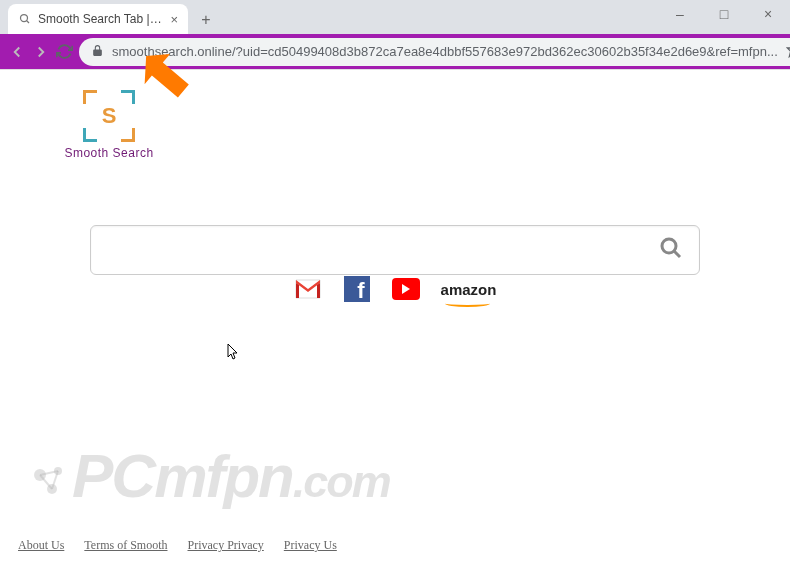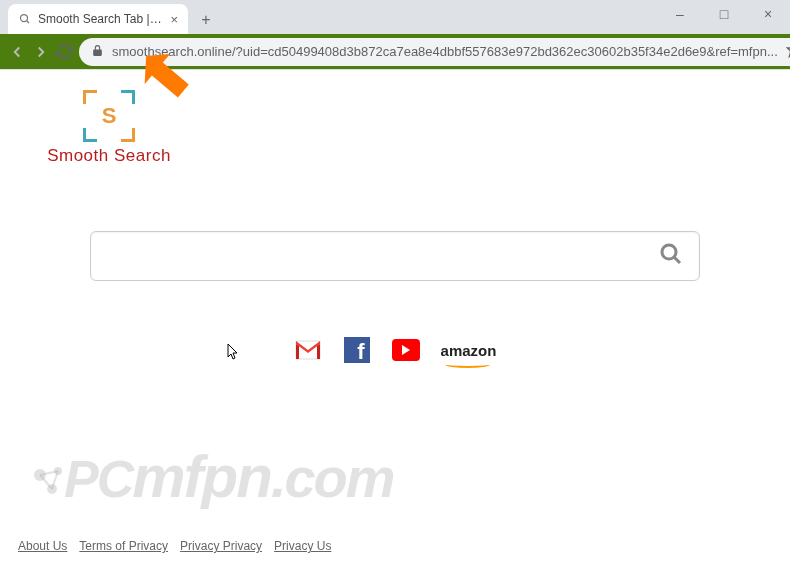--- a/index.html
+++ b/index.html
@@ -75,21 +75,21 @@
       align-items: center;
       justify-content: center;
       color: #666;
       font-size: 16px;
       margin-left: 4px;
     }
     
     
     .toolbar {
       height: 36px;
-      background: #4d7c0f;
+      background: #a21caf;
       display: flex;
       align-items: center;
       padding: 0 8px;
       gap: 6px;
       border-bottom: 1px solid #e0e0e0;
     }
     .nav-btn {
       width: 28px;
       height: 28px;
       display: flex;
@@ -151,22 +151,22 @@
     .logo-s {
       position: absolute;
       top: 50%;
       left: 50%;
       transform: translate(-50%, -50%);
       font-size: 22px;
       font-weight: bold;
       color: #e89a3c;
     }
     .logo-text {
-      font-size: 17px;
-      color: #b91c1c;
+      font-size: 12px;
+      color: #701a75;
       font-weight: normal;
       letter-spacing: 0.5px;
     }
     
     
     .search-container {
       margin: 65px auto 0;
       width: 610px;
     }
     .search-box {
@@ -189,21 +189,20 @@
     }
     .search-btn {
       color: #888;
     }
     
     
     .quick-links {
       display: flex;
       justify-content: center;
       gap: 21px;
-      margin-top: 55px;
       align-items: center;
     }
     .qlink {
       width: 28px;
       height: 28px;
       display: flex;
       align-items: center;
       justify-content: center;
     }
     .gmail-icon {
@@ -287,31 +286,33 @@
       left: 30px;
       font-size: 60px;
       font-weight: bold;
       color: rgba(150,150,150,0.28);
       font-style: italic;
       letter-spacing: -2px;
       pointer-events: none;
       font-family: 'Arial Black', Arial;
     }
     .watermark .wbig {
-      font-size: 52px;
+      font-size: 62px;
+      margin-left: 8px;
     }
     
     
     .footer {
       position: absolute;
       bottom: 8px;
       left: 18px;
       font-size: 12px;
       display: flex;
-      gap: 12px;
+      gap: 20px;
+      font-family: Liberation Serif, serif;
     }
     .footer a {
       color: #666;
       text-decoration: underline;
     }
   </style>
 </head>
 <body>
 
 <div class="tab-bar">
@@ -409,26 +410,26 @@
   </div>
 
   <div class="watermark">
     <svg width="40" height="40" viewBox="0 0 40 40" style="display:inline-block;vertical-align:middle;margin-right:-6px;opacity:0.7">
       <circle cx="10" cy="14" r="6" fill="rgba(150,150,150,0.4)"></circle>
       <circle cx="28" cy="10" r="4" fill="rgba(150,150,150,0.4)"></circle>
       <circle cx="22" cy="28" r="5" fill="rgba(150,150,150,0.4)"></circle>
       <line x1="10" y1="14" x2="28" y2="10" stroke="rgba(150,150,150,0.4)" stroke-width="2"></line>
       <line x1="10" y1="14" x2="22" y2="28" stroke="rgba(150,150,150,0.4)" stroke-width="2"></line>
       <line x1="28" y1="10" x2="22" y2="28" stroke="rgba(150,150,150,0.4)" stroke-width="2"></line>
-    </svg><span class="wbig">PC</span><span>mfpn</span><span style="font-size:56px">.com</span>
+    </svg><span class="wbig">PC</span><span>mfpn</span><span style="font-size:45px">.com</span>
   </div>
 
   <div class="footer">
     <a href="#">About Us</a>
-    <a href="#">Terms of Privacy</a>
+    <a href="#">Terms of Smooth</a>
     <a href="#">Privacy Privacy</a>
     <a href="#">Privacy Us</a>
   </div>
 
 </div>
 
 <div class="arrow-annotation">
   <svg width="60" height="60" viewBox="0 0 60 60">
     <path fill="#ff7a00" d="M 8 8 L 32 8 L 24 16 L 48 40 L 36 52 L 12 28 L 4 36 Z" transform="rotate(-5 30 30)"></path>
   </svg>

